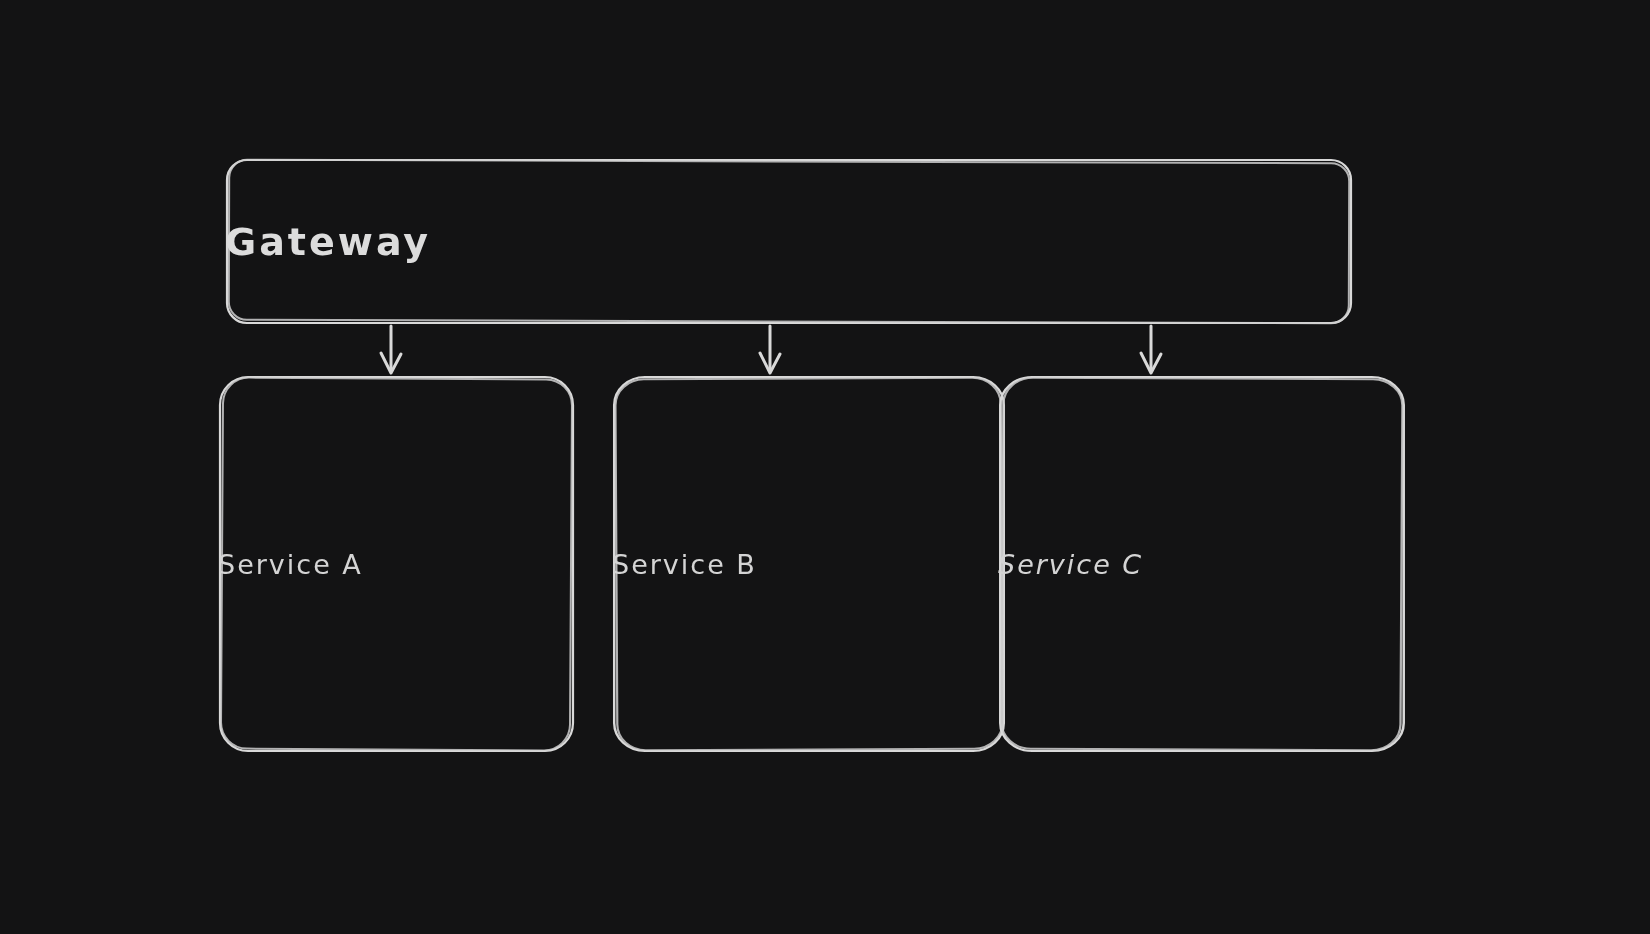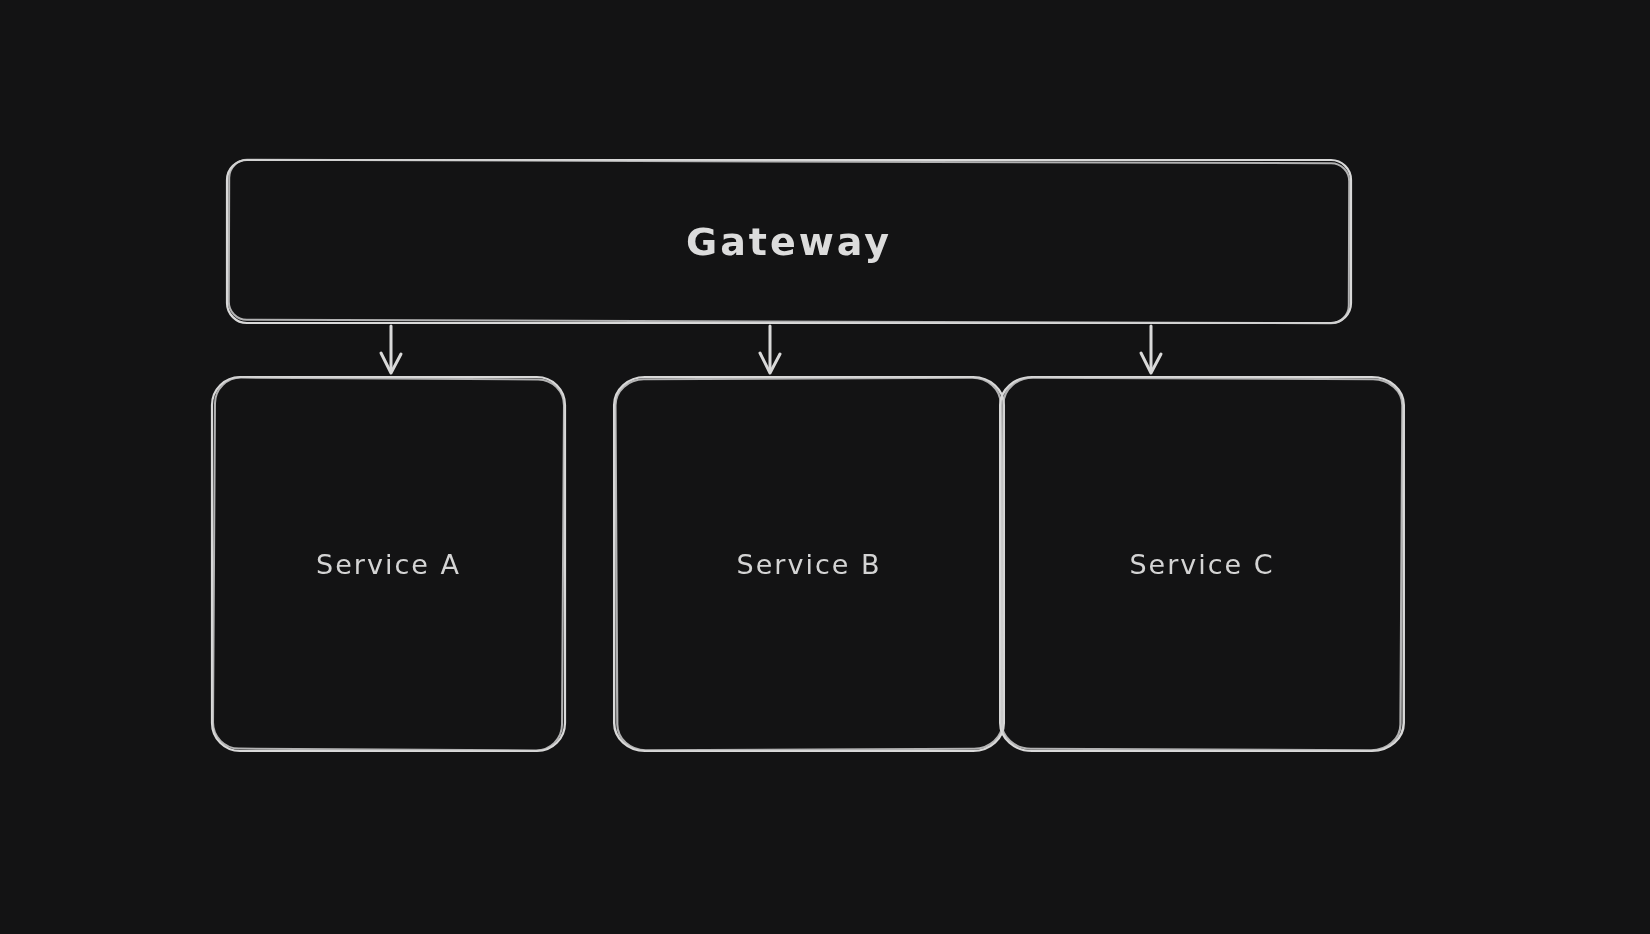--- a/index.html
+++ b/index.html
@@ -12,21 +12,20 @@
     position: relative;
     width: 1650px;
     height: 934px;
     background: #131314;
     overflow: hidden;
   }
   .node {
     position: absolute;
     display: flex;
     align-items: center;
-    justify-content: center;
     color: #d9d9d9;
   }
   .node .sketch {
     position: absolute;
     inset: 0;
     width: 100%;
     height: 100%;
   }
   .sketch rect {
     fill: none;
@@ -51,23 +50,23 @@
     color: #dcdcdc;
   }
   .service-label {
     font-size: 27px;
     font-weight: 400;
     letter-spacing: 2px;
     color: #d4d4d4;
   }
   
   .gateway  { left: 225px; top: 158px; width: 1128px; height: 167px; }
-  .service-a { left: 210px; top: 375px; width: 357px; height: 378px; }
+  .service-a { left: 218px; top: 375px; width: 357px; height: 378px; }
   .service-b { left: 612px; top: 375px; width: 394px; height: 378px; }
-  .service-c { left: 998px; top: 375px; width: 408px; height: 378px; }
+  .service-c { left: 998px; top: 375px; width: 408px; height: 378px; font-style: italic; }
   
   .arrow {
     position: absolute;
     top: 324px;
     width: 30px;
     height: 52px;
   }
   .arrow-1 { left: 376px; }
   .arrow-2 { left: 755px; }
   .arrow-3 { left: 1136px; }

